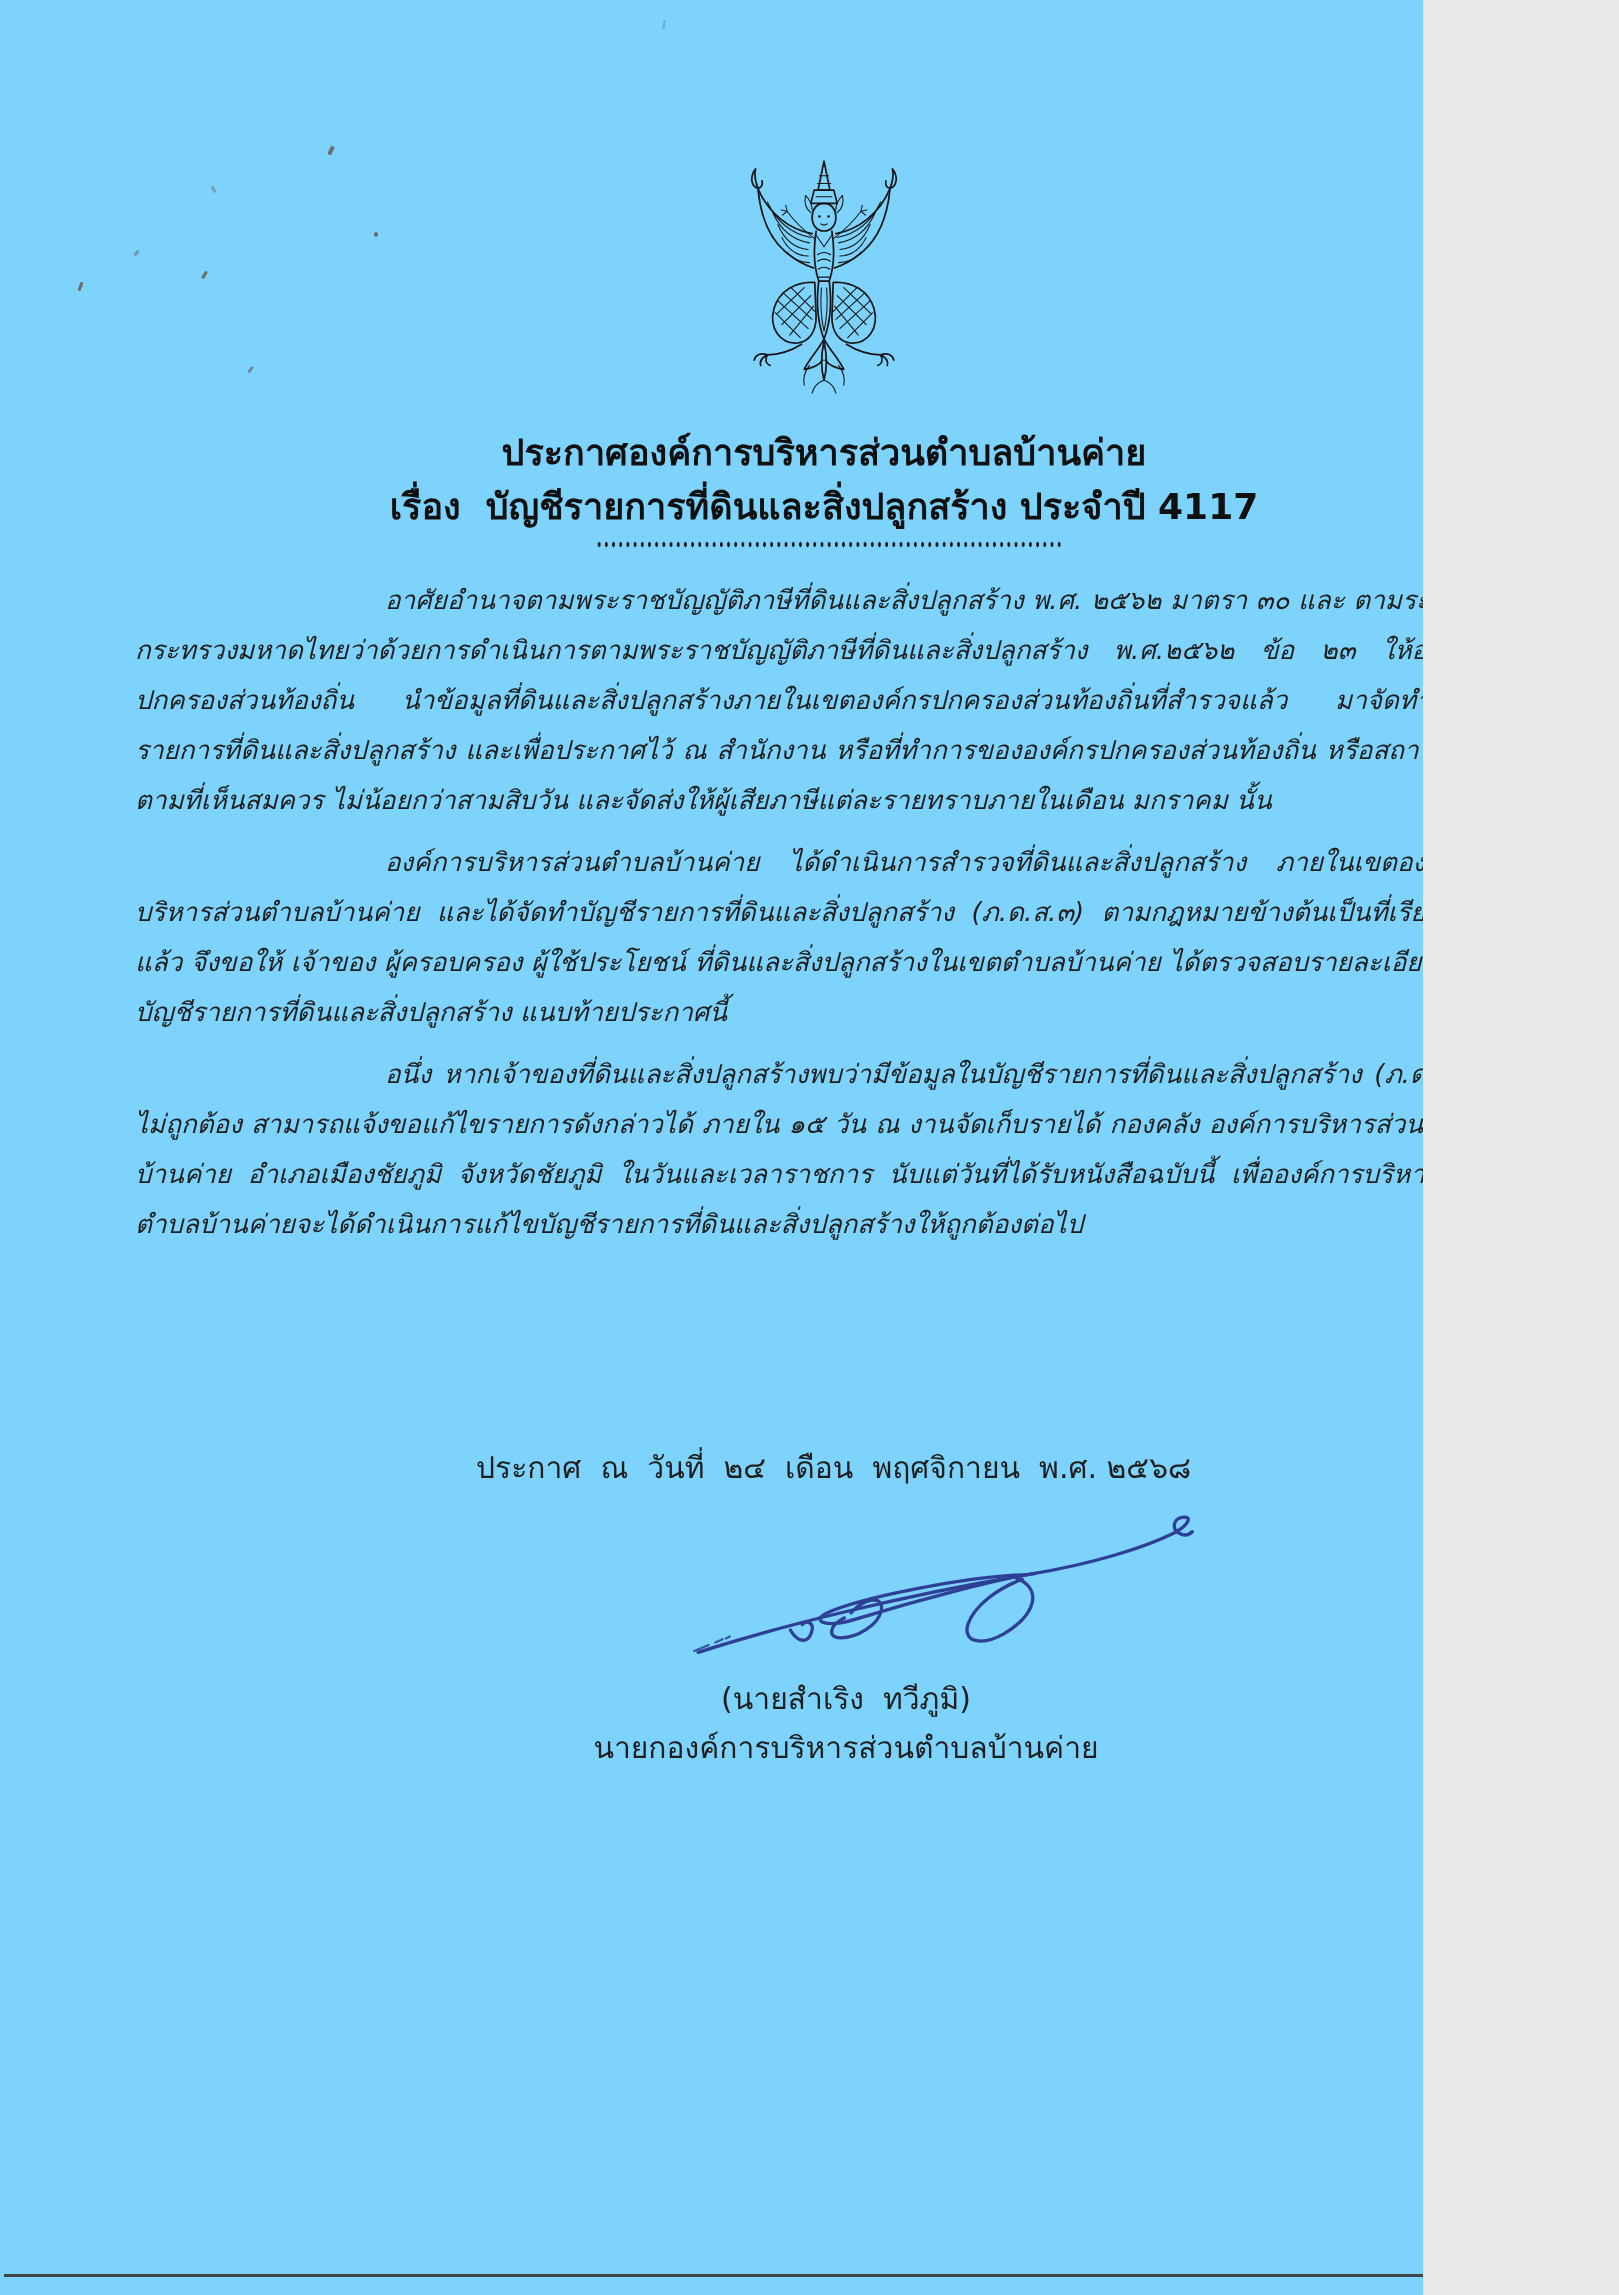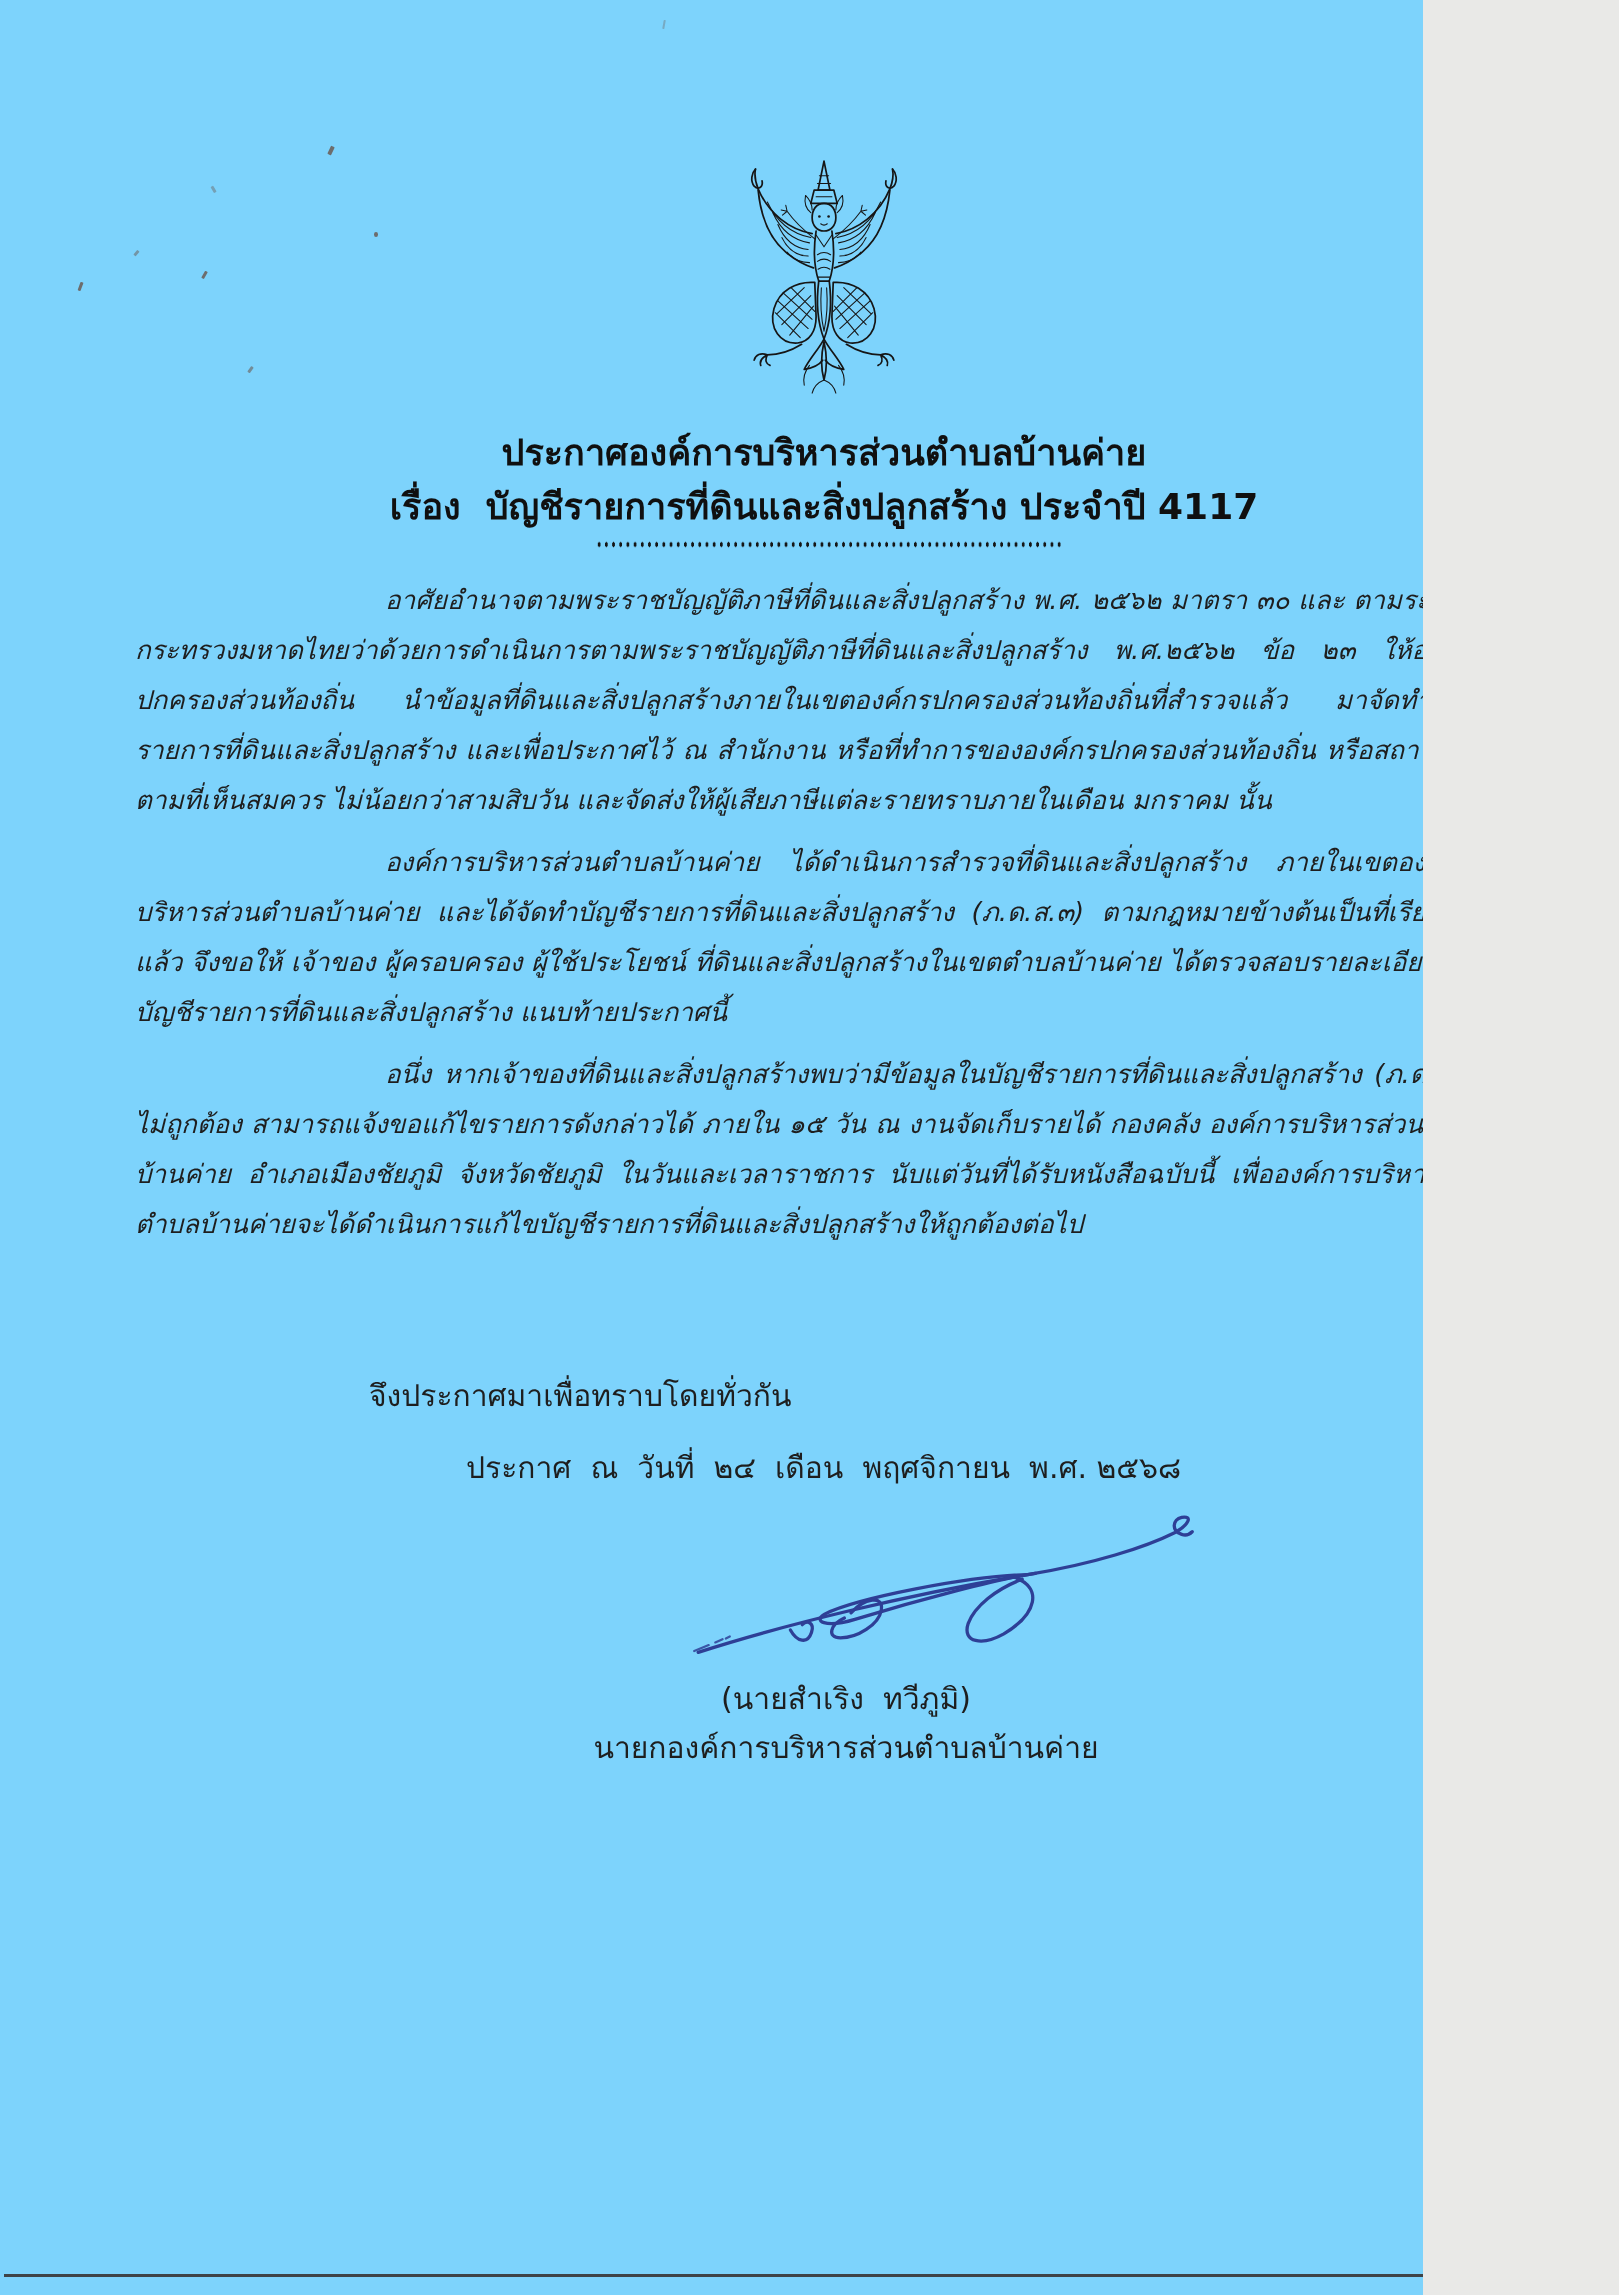--- a/index.html
+++ b/index.html
@@ -37,21 +37,21 @@
     font-size:26px;line-height:50px;text-align:justify;
     overflow-wrap:break-word;
     font-style:italic;
   }
   .body-text p{margin:0 0 12px 0;text-indent:250px;}
   .closing-line{
     position:absolute;left:369px;top:1372px;width:1054px;
     font-size:30px;line-height:47px;
   }
   .date-line{
-    position:absolute;left:466px;top:1444px;width:1054px;
+    position:absolute;left:476px;top:1444px;width:1054px;
     font-size:30px;line-height:47px;white-space:pre-wrap;
   }
   
   .signature-ink{position:absolute;left:685px;top:1514px;width:527px;height:158px;}
   .signature-ink path{fill:none;stroke:#2e3f96;stroke-width:5;stroke-linecap:round;stroke-linejoin:round;}
   .signature-ink path.faint{stroke-width:3.4;opacity:.85;}
   .sig-block{position:absolute;left:352px;width:988px;text-align:center;font-size:30px;line-height:47px;white-space:pre-wrap;}
   .sig-name{top:1675px;}
   .sig-pos{top:1724px;}
   
@@ -115,21 +115,20 @@
   <div class="title-line t2">เรื่อง  บัญชีรายการที่ดินและสิ่งปลูกสร้าง ประจำปี 4117</div>
 
   <div class="dotted-rule"></div>
 
   <div class="body-text">
     <p>อาศัยอำนาจตามพระราชบัญญัติภาษีที่ดินและสิ่งปลูกสร้าง พ.ศ. ๒๕๖๒ มาตรา ๓๐ และ ตามระเบียบกระทรวงมหาดไทยว่าด้วยการดำเนินการตามพระราชบัญญัติภาษีที่ดินและสิ่งปลูกสร้าง พ.ศ.๒๕๖๒ ข้อ ๒๓ ให้องค์กรปกครองส่วนท้องถิ่น นำข้อมูลที่ดินและสิ่งปลูกสร้างภายในเขตองค์กรปกครองส่วนท้องถิ่นที่สำรวจแล้ว มาจัดทำบัญชีรายการที่ดินและสิ่งปลูกสร้าง และเพื่อประกาศไว้ ณ สำนักงาน หรือที่ทำการขององค์กรปกครองส่วนท้องถิ่น หรือสถานที่อื่นตามที่เห็นสมควร ไม่น้อยกว่าสามสิบวัน และจัดส่งให้ผู้เสียภาษีแต่ละรายทราบภายในเดือน มกราคม นั้น</p>
     <p>องค์การบริหารส่วนตำบลบ้านค่าย ได้ดำเนินการสำรวจที่ดินและสิ่งปลูกสร้าง ภายในเขตองค์การบริหารส่วนตำบลบ้านค่าย และได้จัดทำบัญชีรายการที่ดินและสิ่งปลูกสร้าง (ภ.ด.ส.๓) ตามกฎหมายข้างต้นเป็นที่เรียบร้อยแล้ว จึงขอให้ เจ้าของ ผู้ครอบครอง ผู้ใช้ประโยชน์ ที่ดินและสิ่งปลูกสร้างในเขตตำบลบ้านค่าย ได้ตรวจสอบรายละเอียดตามบัญชีรายการที่ดินและสิ่งปลูกสร้าง แนบท้ายประกาศนี้</p>
     <p>อนึ่ง หากเจ้าของที่ดินและสิ่งปลูกสร้างพบว่ามีข้อมูลในบัญชีรายการที่ดินและสิ่งปลูกสร้าง (ภ.ด.ส.๓) ไม่ถูกต้อง สามารถแจ้งขอแก้ไขรายการดังกล่าวได้ ภายใน ๑๕ วัน ณ งานจัดเก็บรายได้ กองคลัง องค์การบริหารส่วนตำบลบ้านค่าย อำเภอเมืองชัยภูมิ จังหวัดชัยภูมิ ในวันและเวลาราชการ นับแต่วันที่ได้รับหนังสือฉบับนี้ เพื่อองค์การบริหารส่วนตำบลบ้านค่ายจะได้ดำเนินการแก้ไขบัญชีรายการที่ดินและสิ่งปลูกสร้างให้ถูกต้องต่อไป</p>
   </div>
 
-  <div class="closing-line">จึงประกาศมาเพื่อทราบโดยทั่วกัน</div>
   <div class="date-line">ประกาศ  ณ  วันที่  ๒๔  เดือน  พฤศจิกายน  พ.ศ. ๒๕๖๘</div>
 
   <div class="signature-ink">
     <svg viewBox="0 0 800 240" xmlns="http://www.w3.org/2000/svg">
       <path class="faint" d="M14,208 l22,-9 M46,195 l11,-5 M62,189 l6,-3"></path>
       <path d="M20,210 C150,168 340,122 520,92 C620,76 700,50 744,28 C764,17 772,2 754,5 C740,8 738,26 754,31 C760,33 766,31 770,27"></path>
       <path d="M520,92 C430,94 260,128 212,152 C194,162 212,174 258,160 C356,130 478,98 532,90"></path>
       <path d="M500,96 C544,112 534,152 484,182 C452,200 420,196 430,166 C440,140 472,114 512,99"></path>
       <path d="M252,150 C272,128 302,122 298,146 C294,168 262,188 236,188 C215,188 220,168 242,158"></path>
       <path d="M160,176 C170,194 186,198 192,180 C197,166 186,160 178,168"></path>

